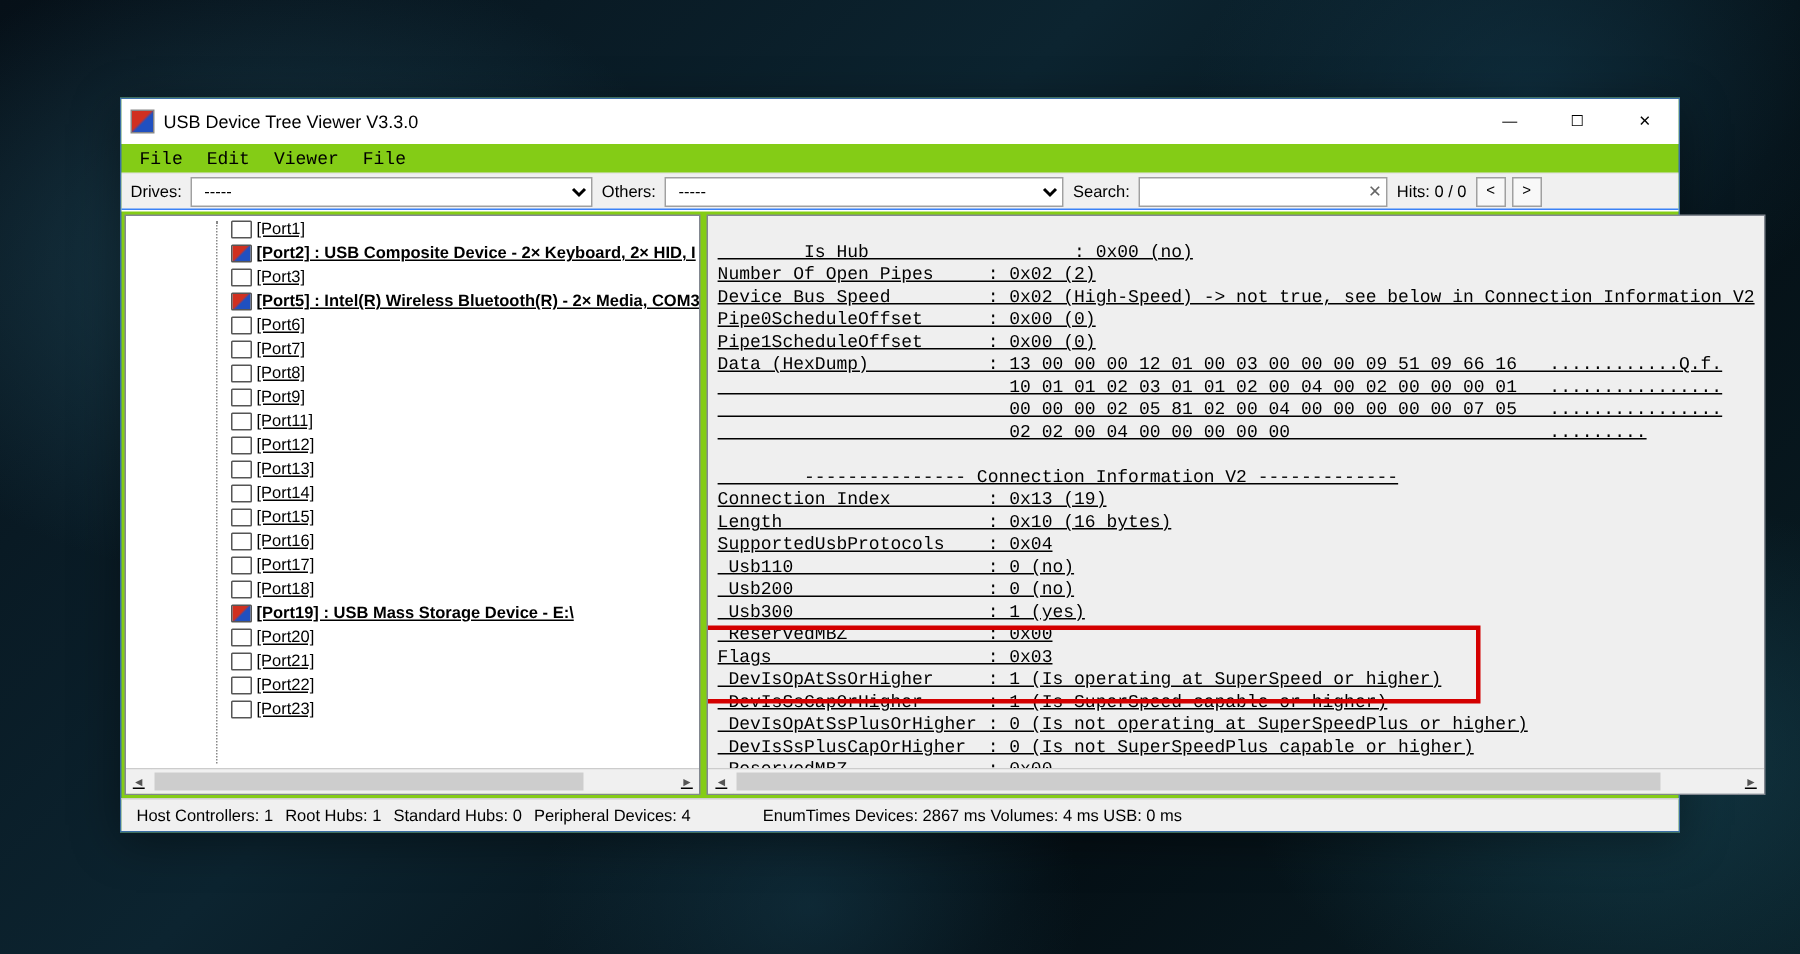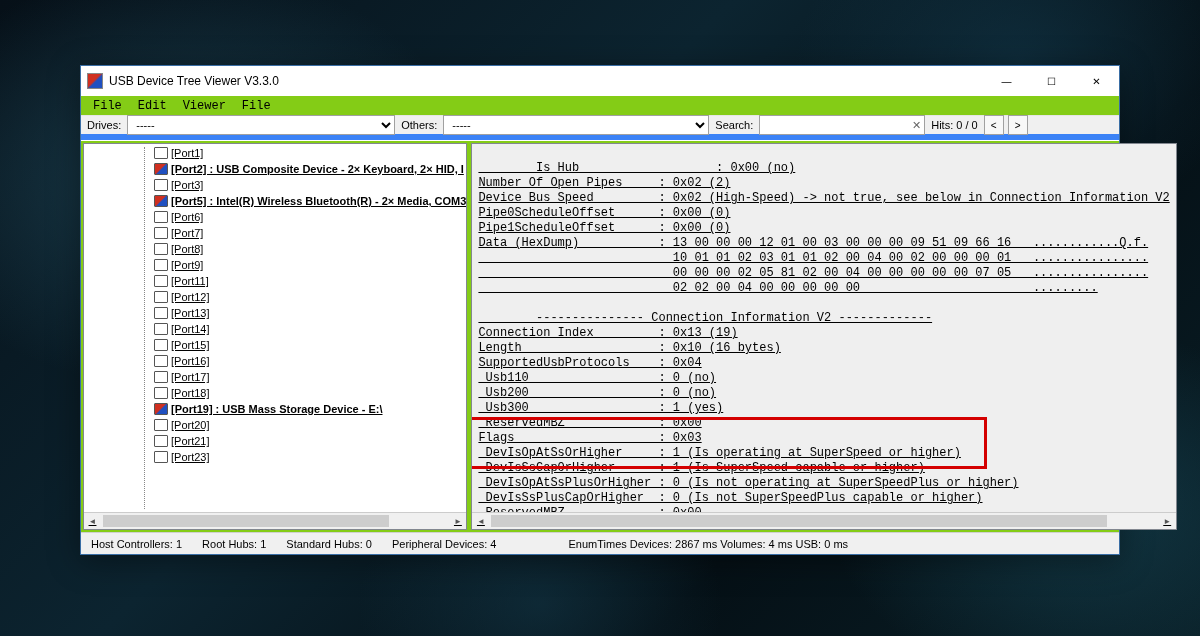--- a/index.html
+++ b/index.html
@@ -46,21 +46,21 @@
   }
   .menubar {
     height: 20px; display: flex; align-items: center;
     padding: 0 4px; font-size: 12px;
     border-bottom: 1px solid #e5e5e5;
   }
   .menubar .mi { padding: 2px 8px; font-family: Liberation Mono, monospace; }
   .toolbar {
     height: 24px; display: flex; align-items: center;
     padding: 0 4px; gap: 4px;
-    background: #f0f0f0; border-bottom: 6px solid #3b82f6;
+    background: #f0f0f0; border-bottom: 1px solid #3b82f6;
     font-size: 11px;
   }
   .toolbar .lbl { padding: 0 2px; }
   .toolbar .sel {
     height: 20px; border: 1px solid #a0a0a0; background: #fff;
     font-size: 11px; padding: 0 4px; min-width: 60px;
   }
   .sel.drives { flex: 0 0 268px; }
   .sel.others { flex: 0 0 266px; }
   .toolbar .srch {
@@ -132,21 +132,21 @@
   }
   .hscroll .track { flex: 1; background: #f0f0f0; position: relative; }
   .hscroll .thumb {
     position: absolute; top: 2px; bottom: 2px; background: #cdcdcd; border-radius: 0;
   }
   .panel.left .thumb { left: 2px; width: 82%; }
   .panel.right .thumb { left: 2px; width: 92%; }
   .status {
     height: 22px; border-top: 1px solid #d0d0d0; background: #f0f0f0;
     display: flex; align-items: center; font-size: 11px;
-    padding: 0 6px; gap: 12px;
+    padding: 0 6px; gap: 0;
   }
   .status .cell { padding: 0 4px; }
   .status .gap { flex: 0 0 40px; }
 </style>
 </head>
 <body>
 
 <div class="bg"></div>
 
 <div class="window">
@@ -260,20 +260,24 @@
             <div class="ico"></div>
             <span class="txt">[Port19] : USB Mass Storage Device - E:\</span>
           </div>
           <div class="row">
             <div class="ico empty"></div>
             <span class="txt">[Port20]</span>
           </div>
           <div class="row">
             <div class="ico empty"></div>
             <span class="txt">[Port21]</span>
+          </div>
+          <div class="row">
+            <div class="ico empty"></div>
+            <span class="txt">[Port22]</span>
           </div>
           <div class="row">
             <div class="ico empty"></div>
             <span class="txt">[Port23]</span>
           </div>
         </div>
       <div class="hscroll">
         <div class="ar">◄</div>
         <div class="track">
             <div class="thumb"></div>

